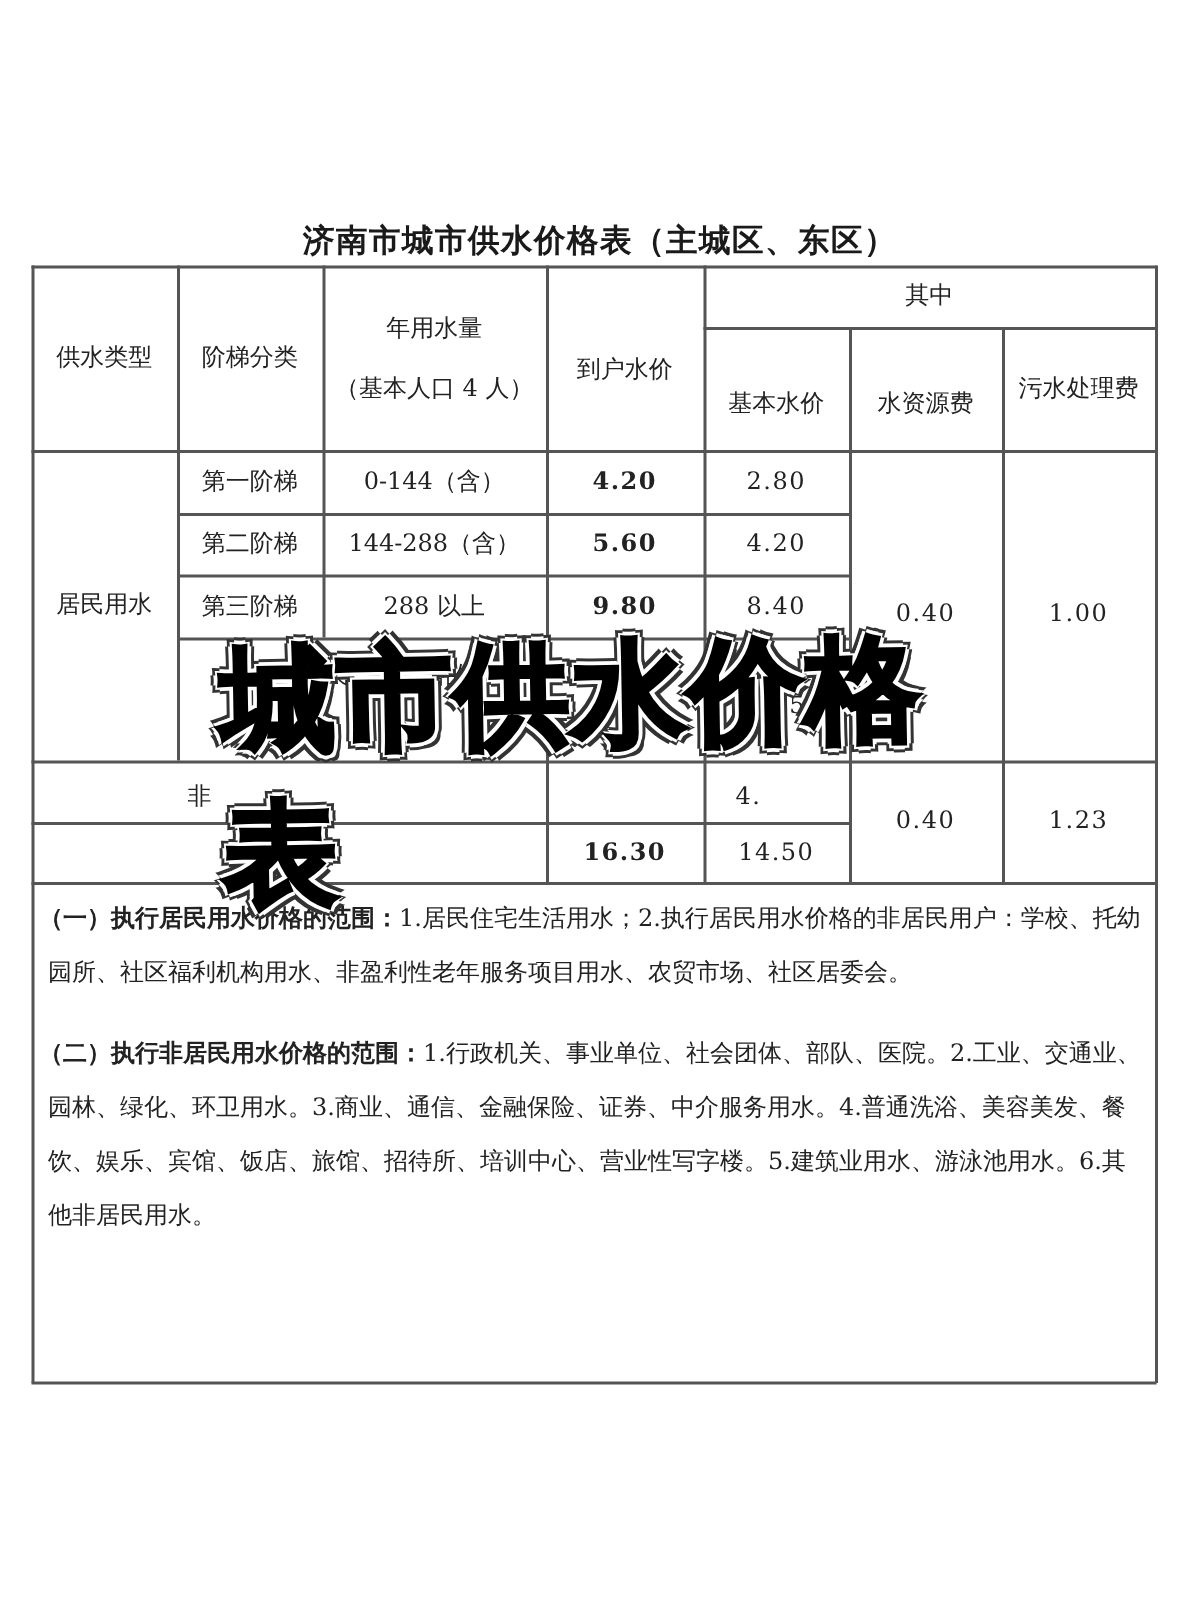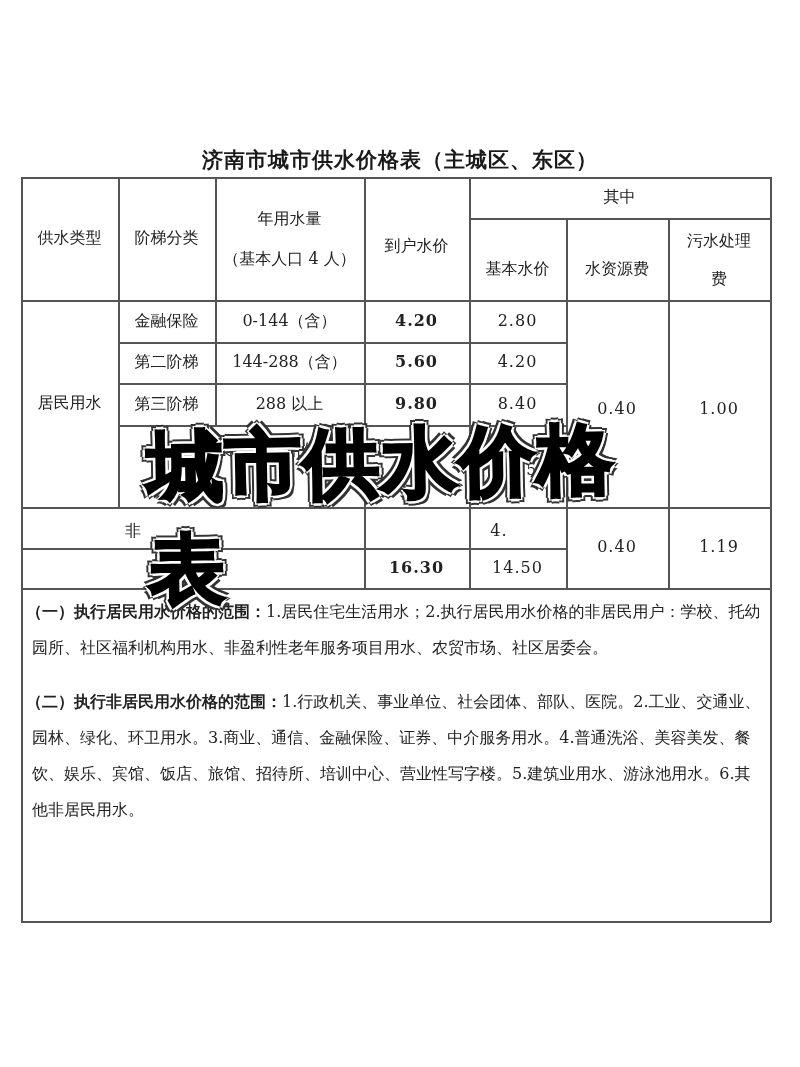--- a/index.html
+++ b/index.html
@@ -62,28 +62,28 @@
 <div class="cell" style="left:21px;top:177px;width:97px;height:123px">供水类型</div>
 <div class="cell" style="left:118px;top:177px;width:97px;height:123px">阶梯分类</div>
 <div class="cell" style="left:215px;top:177px;width:149px;height:123px;flex-direction:column">
   <div style="line-height:40px">年用水量</div>
   <div style="line-height:40px">（基本人口 4 人）</div>
 </div>
 <div class="cell" style="left:364px;top:177px;width:105px;height:138px">到户水价</div>
 <div class="cell" style="left:469px;top:177px;width:301px;height:41px">其中</div>
 <div class="cell" style="left:469px;top:238px;width:97px;height:62px">基本水价</div>
 <div class="cell" style="left:566px;top:238px;width:102px;height:62px">水资源费</div>
-<div class="cell" style="left:668px;top:218px;width:102px;height:82px;flex-direction:column">
+<div class="cell" style="left:668px;top:218px;width:102px;height:82px;flex-direction:row">
   <div style="line-height:40px">污水处理</div>
   <div style="line-height:36px">费</div>
 </div>
 
 <div class="cell" style="left:21px;top:300px;width:97px;height:207px">居民用水</div>
 
-<div class="cell" style="left:118px;top:300px;width:97px;height:42px">金融保险</div>
+<div class="cell" style="left:118px;top:300px;width:97px;height:42px">第一阶梯</div>
 <div class="cell" style="left:215px;top:300px;width:149px;height:42px">0-144（含）</div>
 <div class="cell num bold" style="left:364px;top:300px;width:105px;height:42px">4.20</div>
 <div class="cell num" style="left:469px;top:300px;width:97px;height:42px">2.80</div>
 
 <div class="cell" style="left:118px;top:342px;width:97px;height:41px">第二阶梯</div>
 <div class="cell" style="left:215px;top:342px;width:149px;height:41px">144-288（含）</div>
 <div class="cell num bold" style="left:364px;top:342px;width:105px;height:41px">5.60</div>
 <div class="cell num" style="left:469px;top:342px;width:97px;height:41px">4.20</div>
 
 <div class="cell" style="left:118px;top:383px;width:97px;height:42px">第三阶梯</div>
@@ -99,21 +99,21 @@
 <div class="cell num" style="left:668px;top:300px;width:102px;height:218px">1.00</div>
 
 <div class="cell" style="left:118px;top:513px;width:30px;height:36px">非</div>
 <div class="cell num" style="left:469px;top:513px;width:60px;height:36px">4.</div>
 
 <div class="cell" style="left:21px;top:548px;width:343px;height:40px">特种用水</div>
 <div class="cell num bold" style="left:364px;top:548px;width:105px;height:40px">16.30</div>
 <div class="cell num" style="left:469px;top:548px;width:97px;height:40px">14.50</div>
 
 <div class="cell num" style="left:566px;top:507px;width:102px;height:81px">0.40</div>
-<div class="cell num" style="left:668px;top:507px;width:102px;height:81px">1.19</div>
+<div class="cell num" style="left:668px;top:507px;width:102px;height:81px">1.23</div>
 
 <div class="notes">
   <p style="text-indent:-6px">
     <span class="lbl">（一）执行居民用水价格的范围：</span><span>1.居民住宅生活用水；2.执行居民用水价格的非居民用户：学校、托幼园所、社区福利机构用水、非盈利性老年服务项目用水、农贸市场、社区居委会。</span>
   </p>
   <p style="text-indent:-6px;margin-top:18px">
     <span class="lbl">（二）执行非居民用水价格的范围：</span><span>1.行政机关、事业单位、社会团体、部队、医院。2.工业、交通业、园林、绿化、环卫用水。3.商业、通信、金融保险、证券、中介服务用水。4.普通洗浴、美容美发、餐饮、娱乐、宾馆、饭店、旅馆、招待所、培训中心、营业性写字楼。5.建筑业用水、游泳池用水。6.其他非居民用水。</span>
   </p>
 </div>
 

